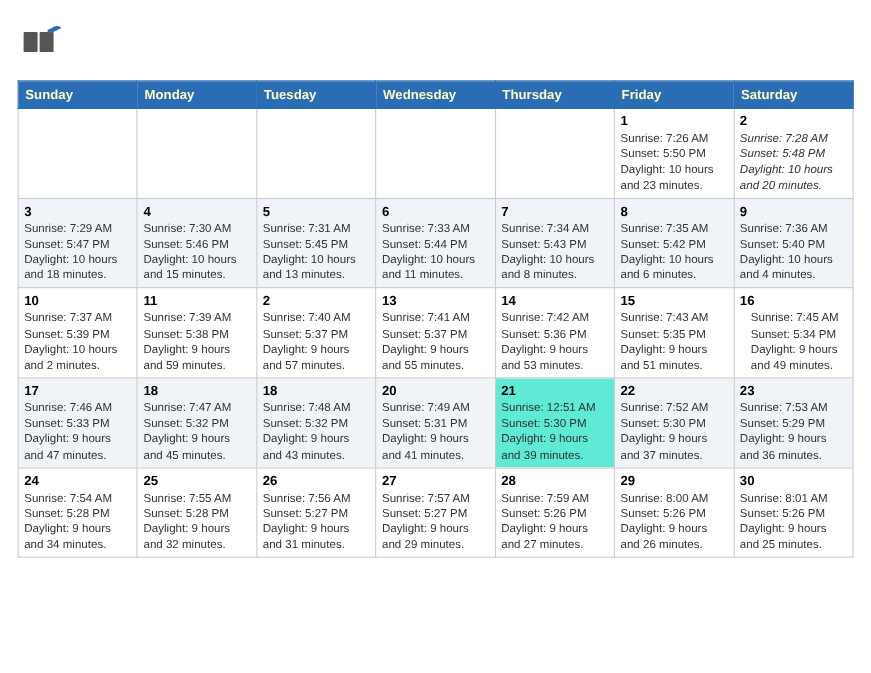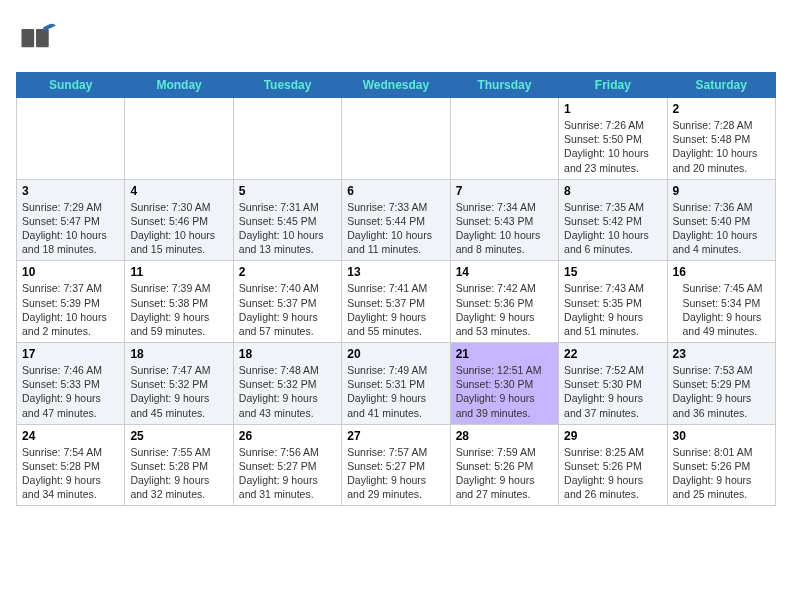--- a/index.html
+++ b/index.html
@@ -35,23 +35,23 @@
       color: #444;
       margin-top: 2px;
     }
     .calendar {
       width: 100%;
       border-collapse: collapse;
       font-size: 11px;
     }
     .calendar th {
       background: #2a6db5;
-      color: #5eead4;
+      color: #fef9c3;
       padding: 5px 6px;
-      text-align: center;
+      text-align: left;
       font-size: 12px;
       font-weight: bold;
       border: 1px solid #2a6db5;
     }
     .calendar td {
       border: 1px solid #ccc;
       vertical-align: top;
       padding: 4px 5px;
       width: 14.28%;
       min-height: 80px;
@@ -134,21 +134,21 @@
         <td class="empty-cell"></td>
         <td class="empty-cell"></td>
         <td>
           <span class="day-num">1</span>
           <div class="day-info" style="white-space: pre-line;">Sunrise: 7:26 AM
 Sunset: 5:50 PM
 Daylight: 10 hours and 23 minutes.</div>
         </td>
         <td>
           <span class="day-num">2</span>
-          <div class="day-info" style="white-space: pre-line;">Sunrise: 7:28 AM
+          <div class="day-info" style="white-space: pre-line; font-style: italic;">Sunrise: 7:28 AM
 Sunset: 5:48 PM
 Daylight: 10 hours and 20 minutes.</div>
         </td>
       </tr>
       <tr>
         <td style="background: rgb(240, 244, 248);">
           <span class="day-num">3</span>
           <div class="day-info" style="white-space: pre-line;">Sunrise: 7:29 AM
 Sunset: 5:47 PM
 Daylight: 10 hours and 18 minutes.</div>
@@ -252,21 +252,21 @@
           <div class="day-info" style="white-space: pre-line;">Sunrise: 7:48 AM
 Sunset: 5:32 PM
 Daylight: 9 hours and 43 minutes.</div>
         </td>
         <td style="background: rgb(240, 244, 248);">
           <span class="day-num">20</span>
           <div class="day-info" style="white-space: pre-line;">Sunrise: 7:49 AM
 Sunset: 5:31 PM
 Daylight: 9 hours and 41 minutes.</div>
         </td>
-        <td style="background: #c4b5fd;">
+        <td style="background: #5eead4;">
           <span class="day-num">21</span>
           <div class="day-info" style="white-space: pre-line;">Sunrise: 12:51 AM
 Sunset: 5:30 PM
 Daylight: 9 hours and 39 minutes.</div>
         </td>
         <td style="background: rgb(240, 244, 248);">
           <span class="day-num">22</span>
           <div class="day-info" style="white-space: pre-line;">Sunrise: 7:52 AM
 Sunset: 5:30 PM
 Daylight: 9 hours and 37 minutes.</div>
@@ -304,21 +304,21 @@
 Daylight: 9 hours and 29 minutes.</div>
         </td>
         <td>
           <span class="day-num">28</span>
           <div class="day-info" style="white-space: pre-line;">Sunrise: 7:59 AM
 Sunset: 5:26 PM
 Daylight: 9 hours and 27 minutes.</div>
         </td>
         <td>
           <span class="day-num">29</span>
-          <div class="day-info" style="white-space: pre-line;">Sunrise: 8:25 AM
+          <div class="day-info" style="white-space: pre-line;">Sunrise: 8:00 AM
 Sunset: 5:26 PM
 Daylight: 9 hours and 26 minutes.</div>
         </td>
         <td>
           <span class="day-num">30</span>
           <div class="day-info" style="white-space: pre-line;">Sunrise: 8:01 AM
 Sunset: 5:26 PM
 Daylight: 9 hours and 25 minutes.</div>
         </td>
       </tr>

